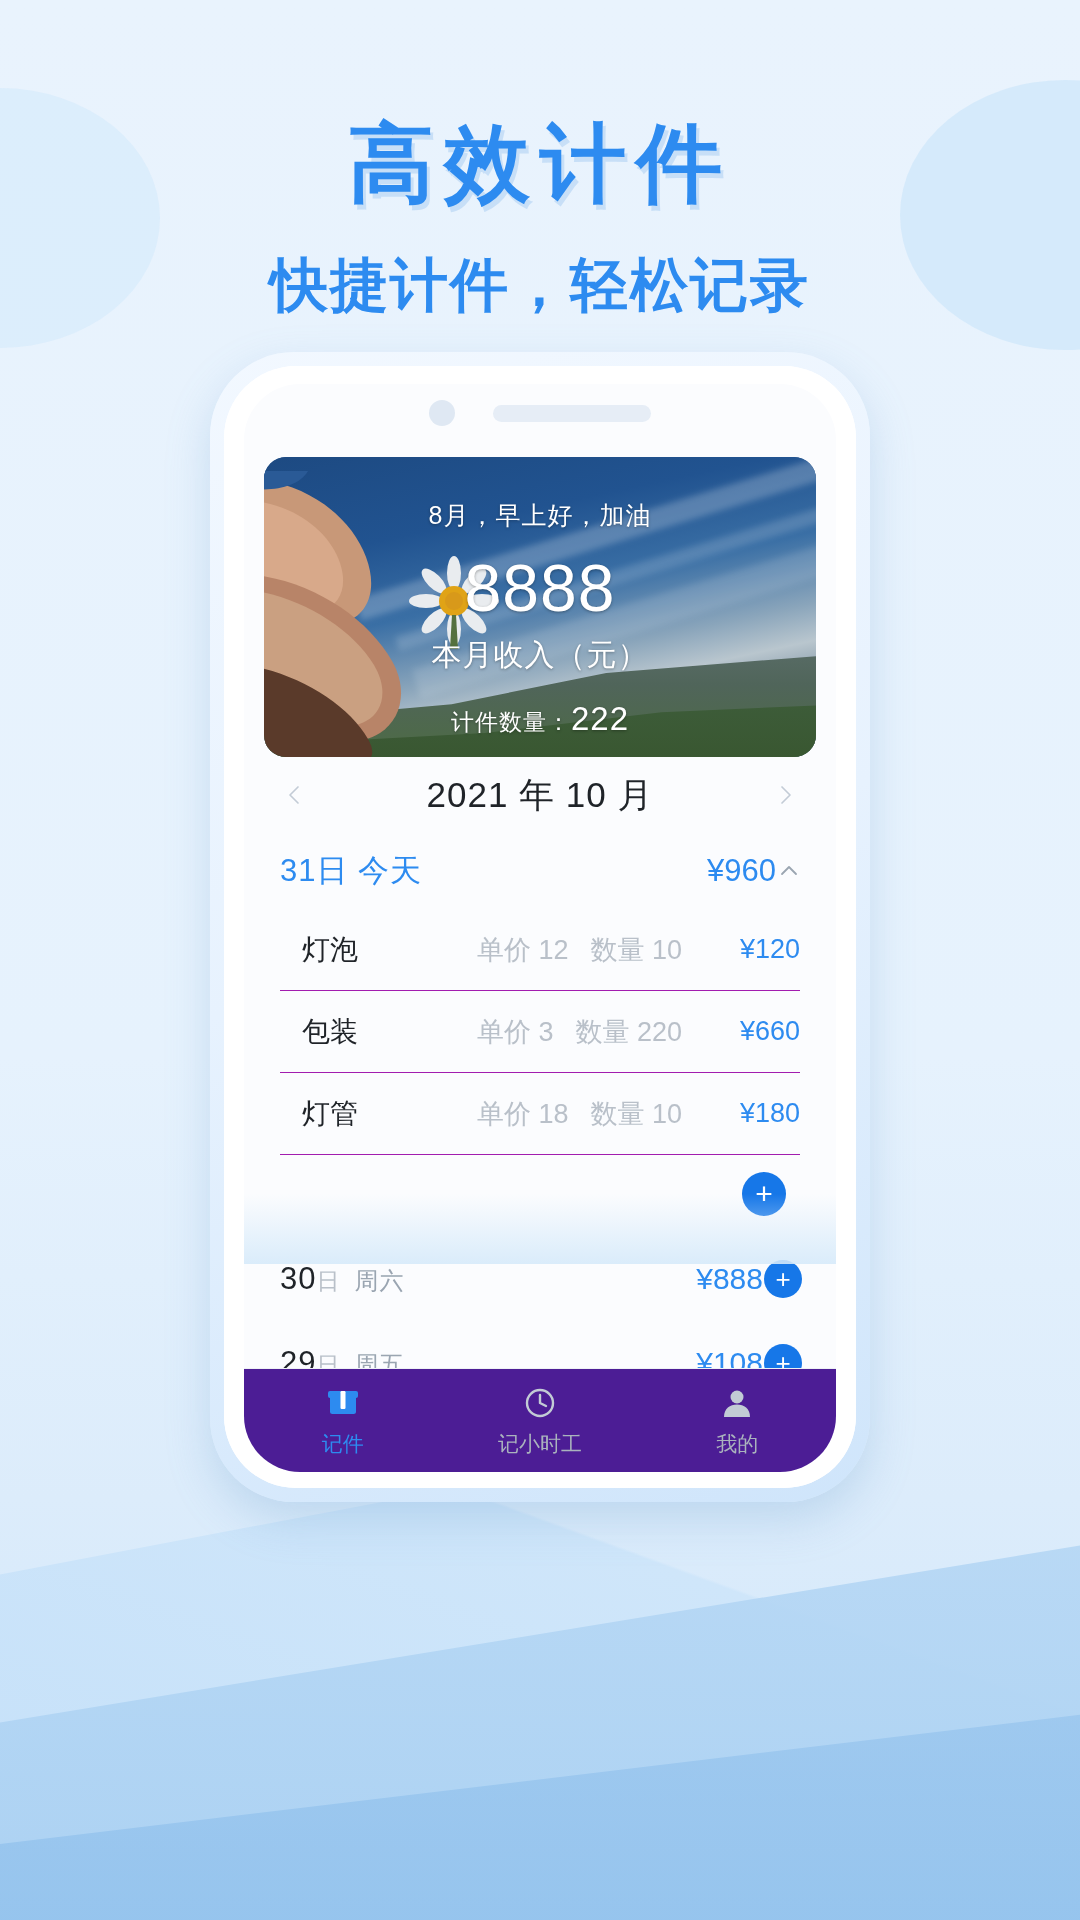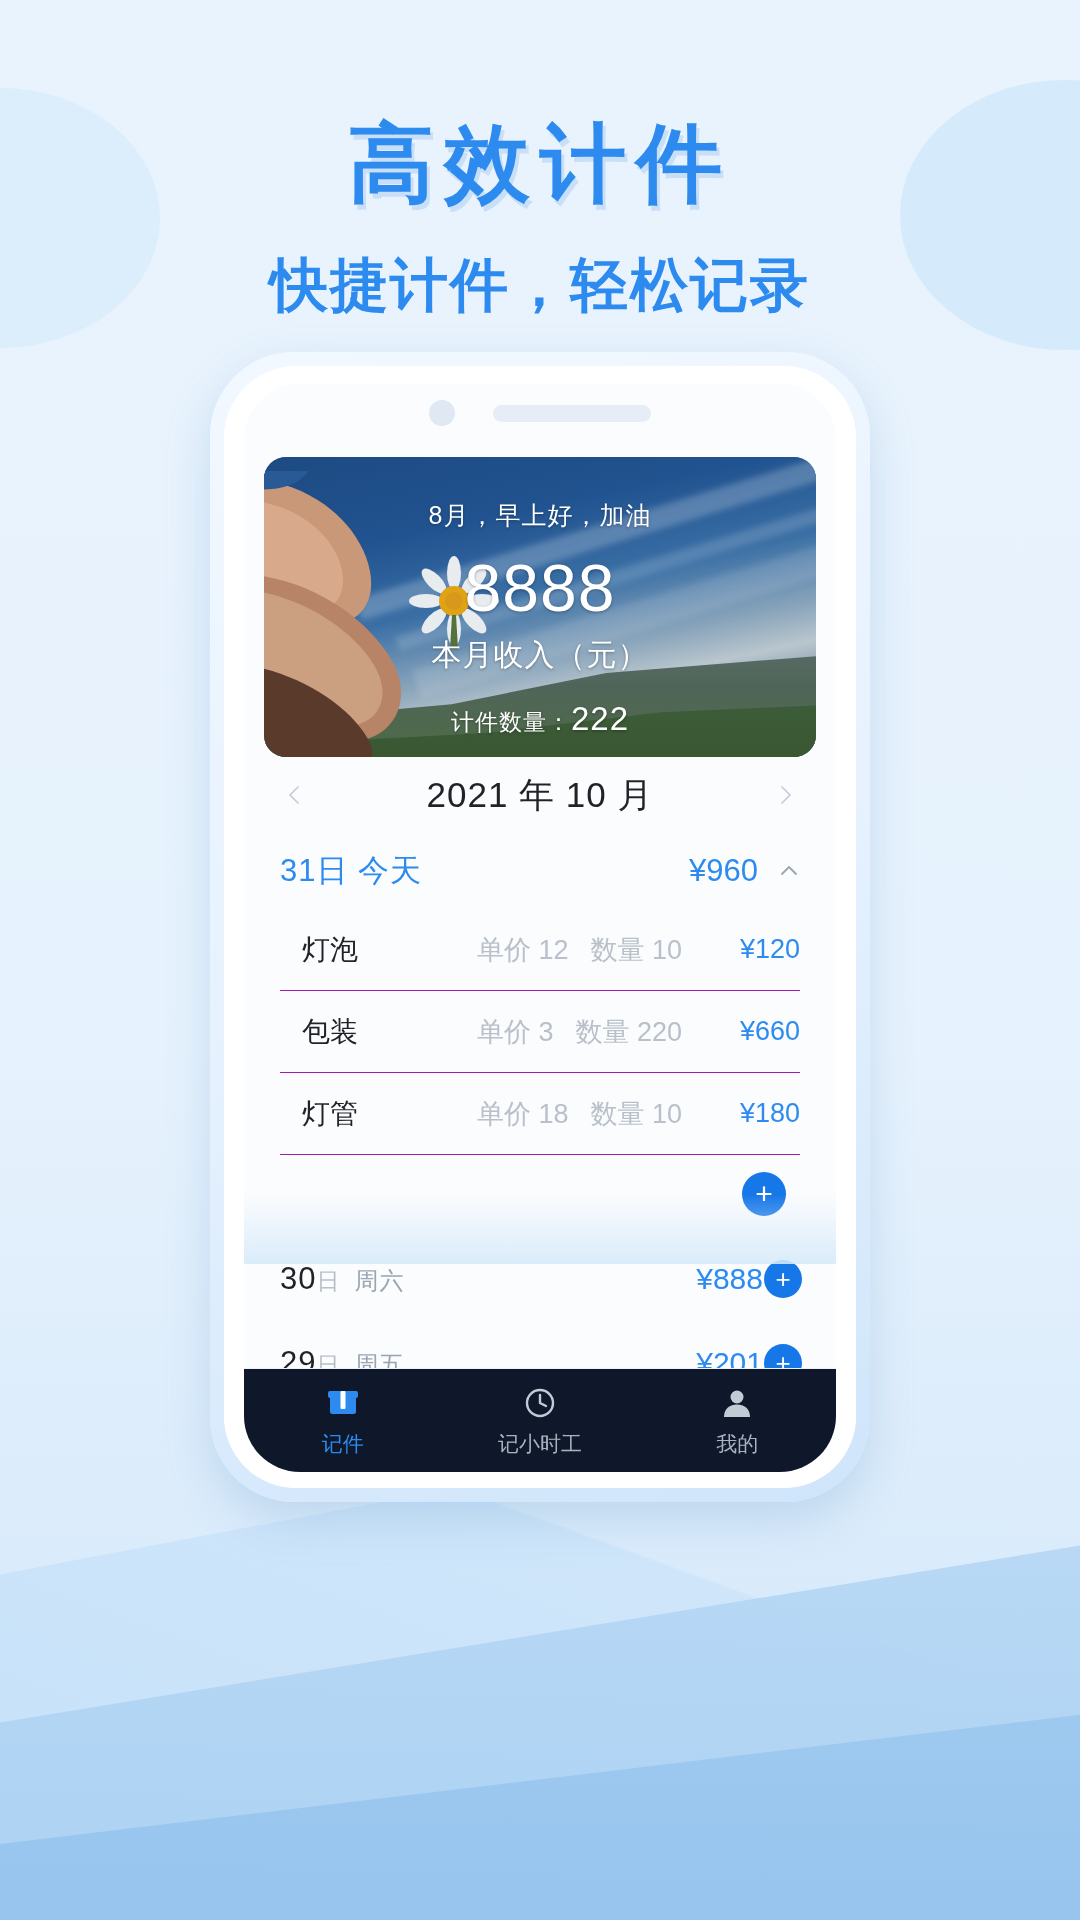--- a/index.html
+++ b/index.html
@@ -156,21 +156,21 @@
   .month-label { font-size: 35px; color: #1f2328; letter-spacing: 1px; }
 
   
   .list { flex: 1 1 auto; overflow: hidden; background: #fbfcfe; position: relative; }
 
   .today-row {
     display: flex; align-items: center; justify-content: space-between;
     padding: 0 34px 0 36px; height: 76px; text-align: right;
   }
   .today-left { font-size: 31px; color: #2d8bf0; letter-spacing: 1px; }
-  .today-right { display: flex; align-items: center; gap: 18px; }
+  .today-right { display: flex; align-items: center; }
   .today-amt { font-size: 31px; color: #2d8bf0; }
   .caret-up { width: 26px; height: 26px; color: #9aa5b1; display:flex; align-items:center; justify-content:center;}
 
   .item-row {
     display: flex; align-items: center; justify-content: space-between;
     margin: 0 36px; height: 82px;
     border-bottom: 1px solid #a21caf;
   }
   .item-row:first-of-type { border-top: 1px solid #eef1f5; }
   .item-name { font-size: 28px; color: #1f2328; padding-left: 22px; }
@@ -195,21 +195,21 @@
     padding: 0 34px 0 36px; height: 84px;
   }
   .day-left { font-size: 31px; color: #1f2328; letter-spacing: 1px; }
   .day-left .unit { font-size: 23px; color: #b9c0c9; }
   .day-left .wk { font-size: 24px; color: #9aa5b1; margin-left: 14px; }
   .day-right { display: flex; align-items: center; gap: 1px; }
   .day-amt { font-size: 30px; color: #2d8bf0; }
 
   
   .tabbar {
-    flex: none; height: 104px; background: #0f172a;
+    flex: none; height: 104px; background: #4c1d95;
     border-top: 1px solid #eef1f5;
     display: flex; align-items: center;
   }
   .tab { flex: 1; display: flex; flex-direction: column; align-items: center; gap: 8px; }
   .tab-icon { width: 38px; height: 38px; display: flex; align-items: center; justify-content: center; }
   .tab-label { font-size: 21px; color: #aab3bd; }
   .tab.active .tab-label { color: #2d8bf0; }
 
   .screen-fade {
     position: absolute; left: 0; right: 0; bottom: 104px; height: 70px;
@@ -345,21 +345,21 @@
       <div class="day-left"><span>30</span><span class="unit">日</span><span class="wk">周六</span></div>
       <div class="day-right">
         <span class="day-amt">¥888</span>
         <span class="fab small">+</span>
       </div>
     </div>
 
     <div class="day-row">
       <div class="day-left"><span>29</span><span class="unit">日</span><span class="wk">周五</span></div>
       <div class="day-right">
-        <span class="day-amt">¥201</span>
+        <span class="day-amt">¥108</span>
         <span class="fab small">+</span>
       </div>
     </div>
 
     <div class="screen-fade"></div>
   </div>
 
   <div class="tabbar">
     <div class="tab active">
       <span class="tab-icon">

